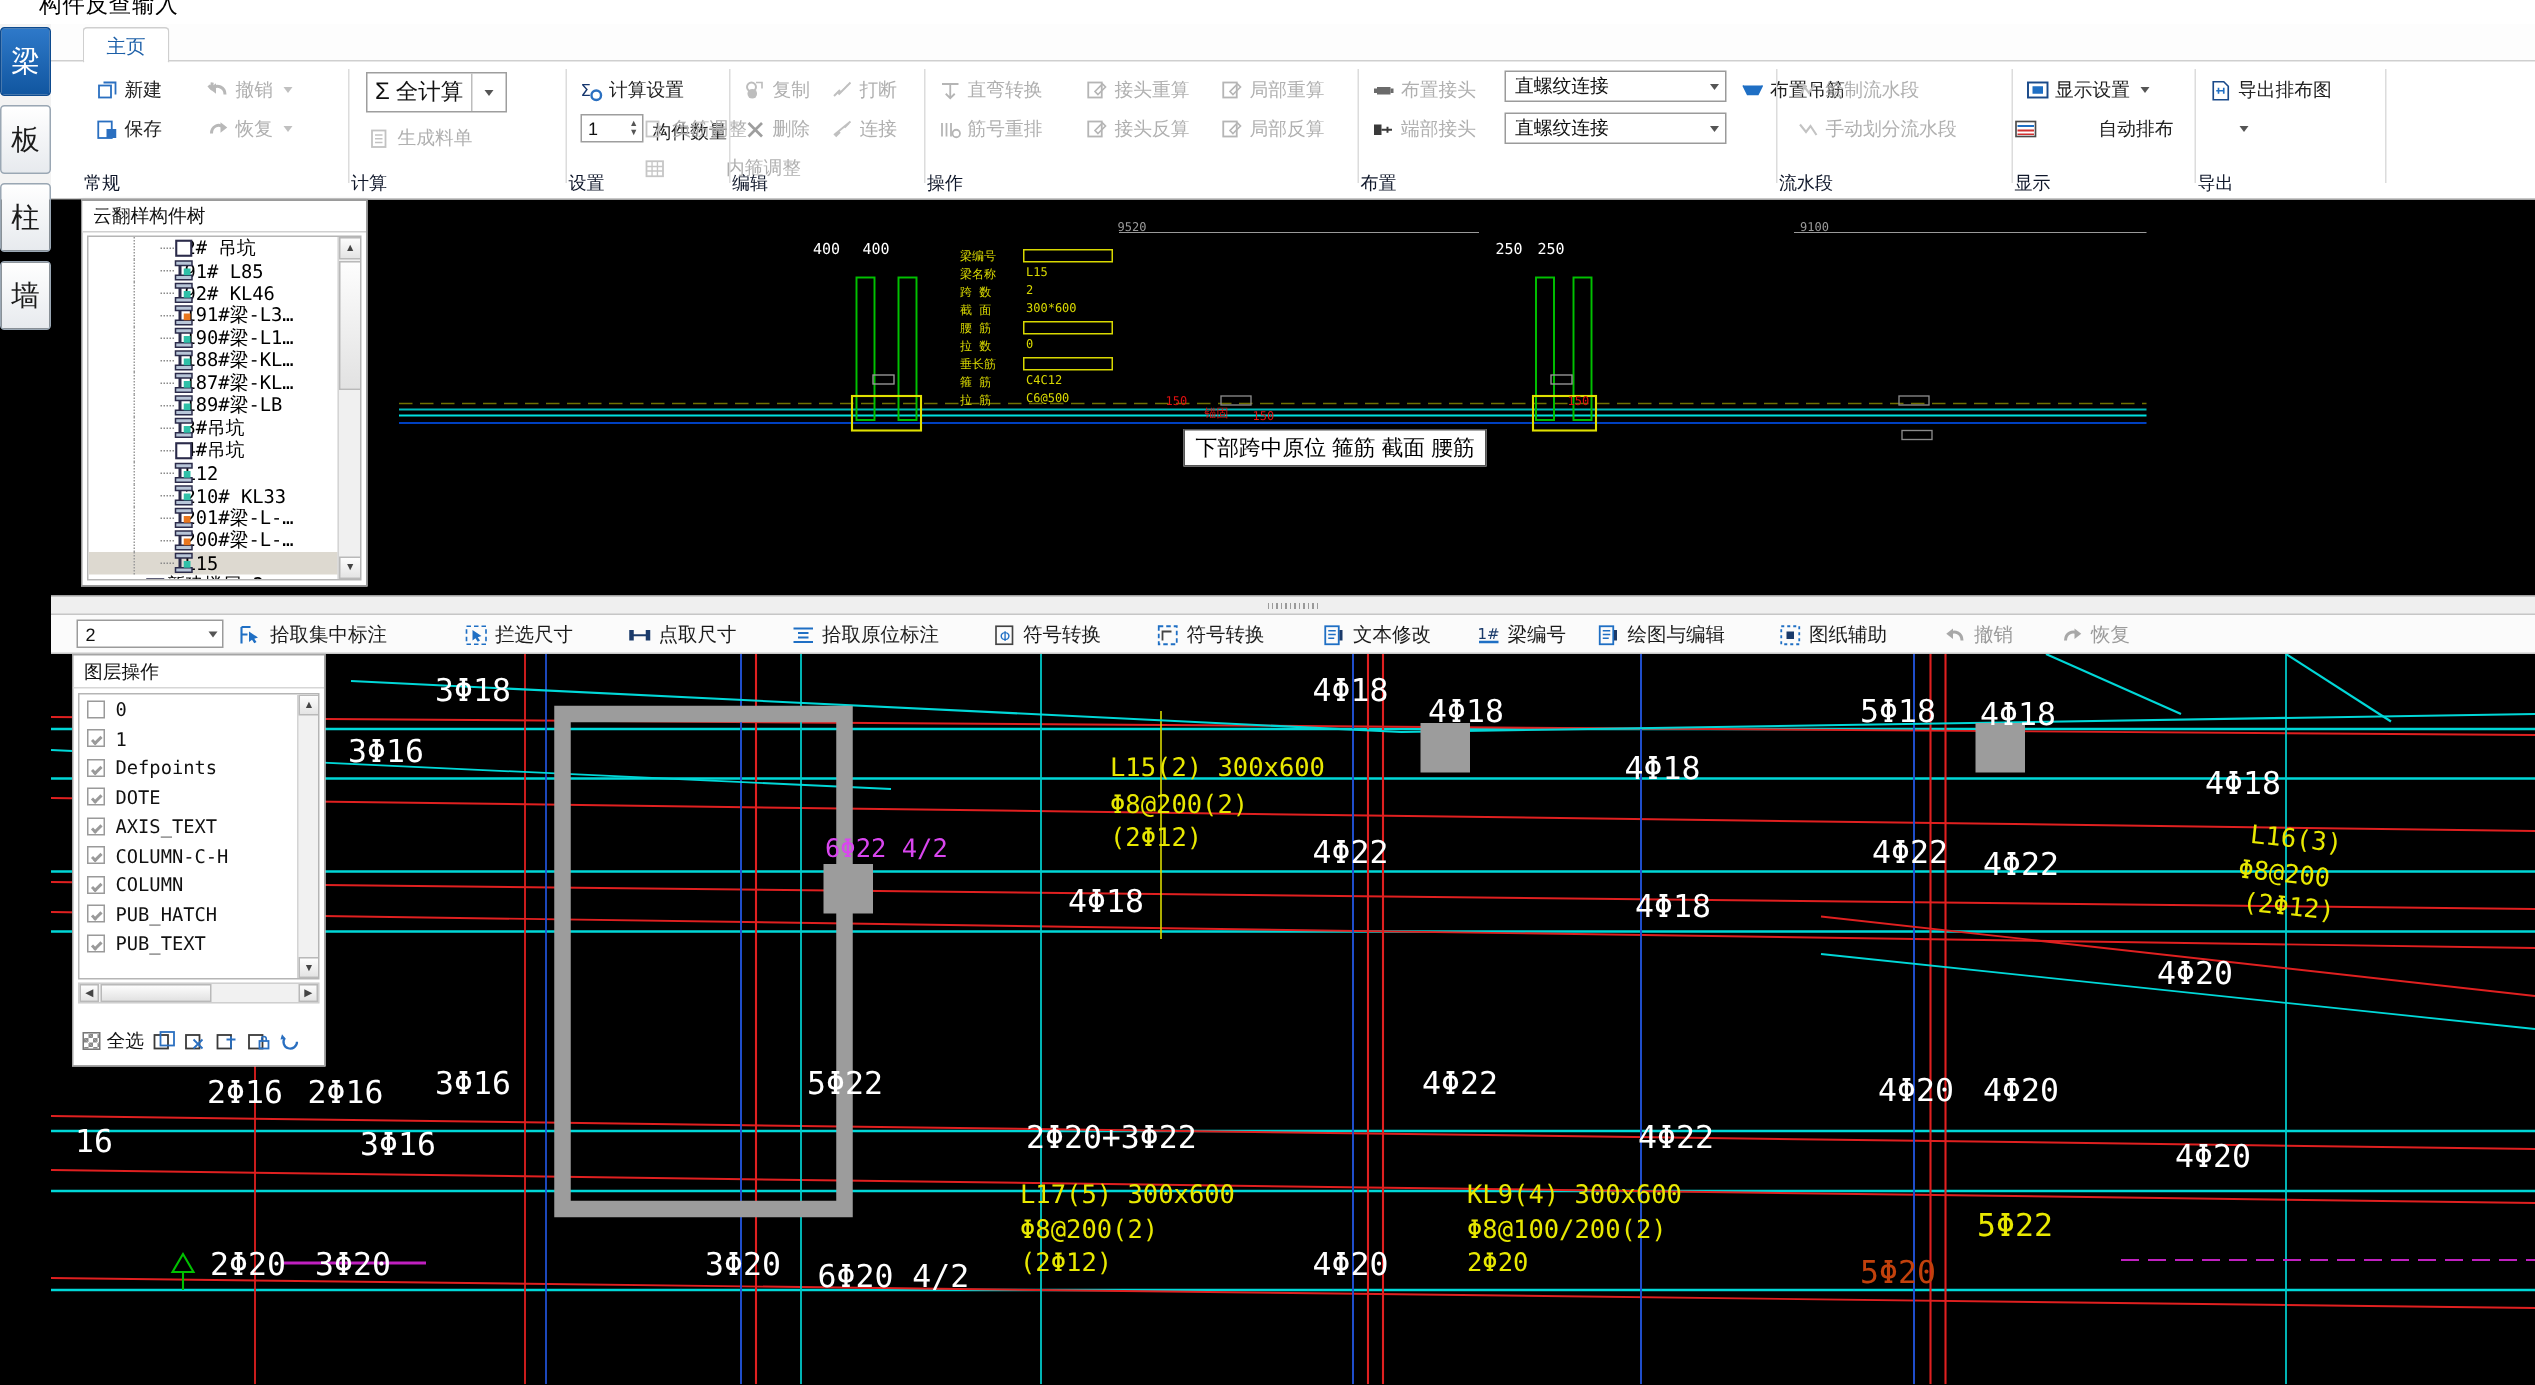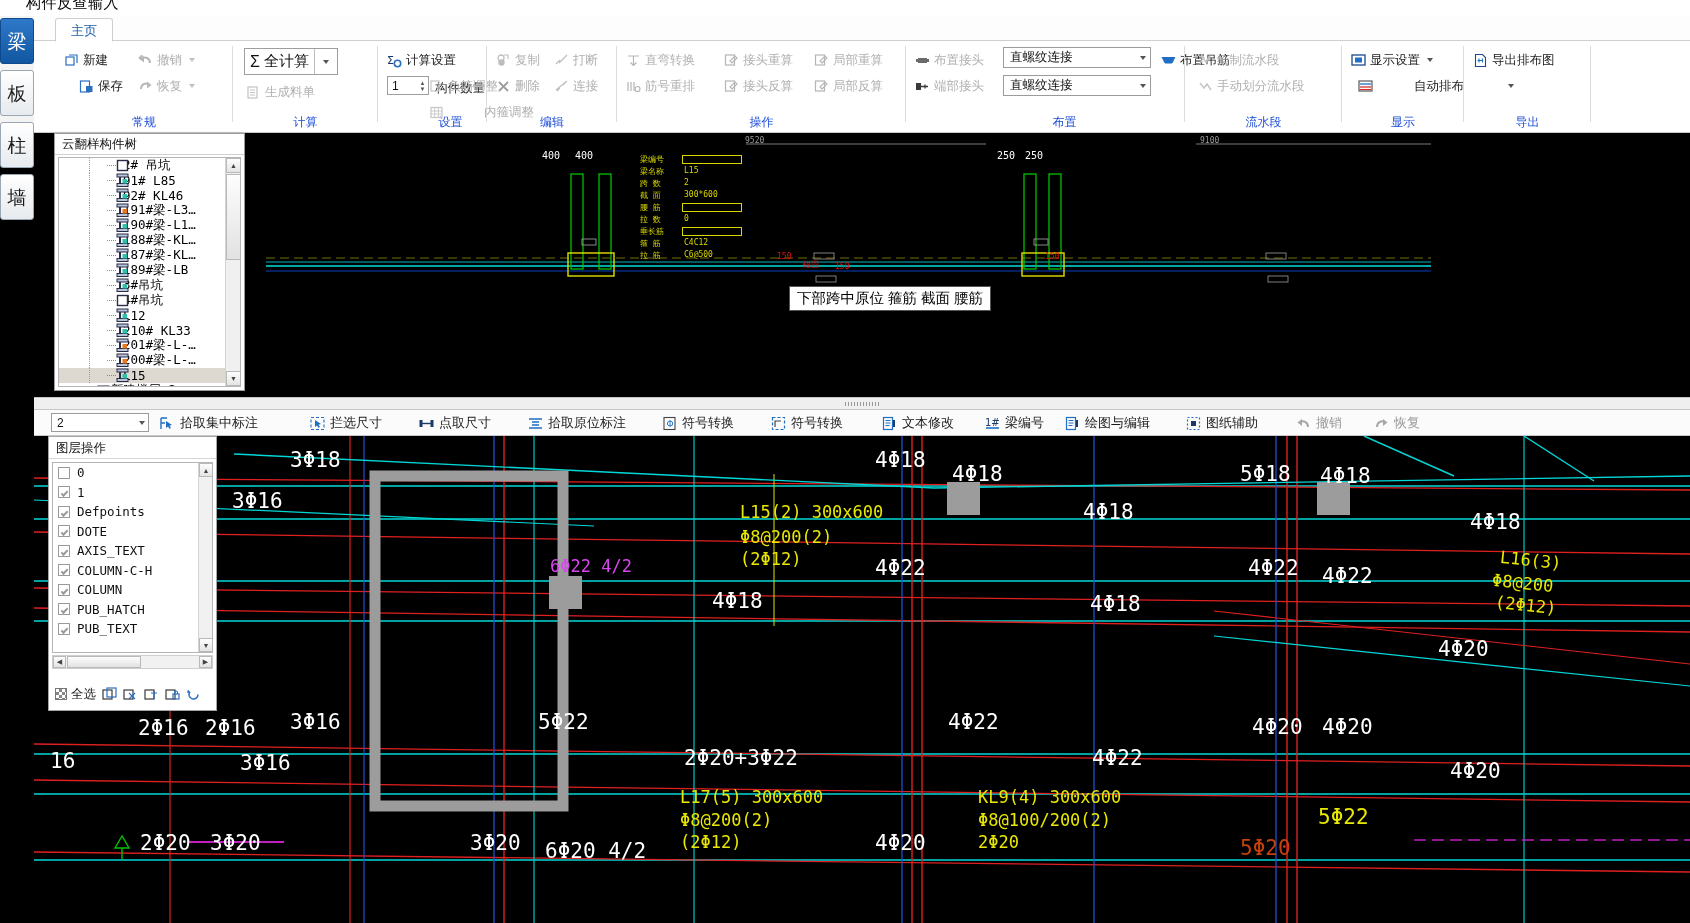--- a/index.html
+++ b/index.html
@@ -54,21 +54,21 @@
     padding: 0 14px; font-size: 13px; color: #1c5fa8; line-height: 24px;
     text-align: center; background: #fff;
     border: 1px solid #cfcfcf; border-bottom: 1px solid #fff;
     border-radius: 3px 3px 0 0;
   }
   .ribbon-body { position: absolute; left: 0; top: 26px; width: 100%; height: 91px; }
 
   .group { position: absolute; top: 0; height: 91px; }
   .group-title {
     position: absolute; bottom: 2px; left: 0; width: 100%;
-    text-align: center; font-size: 12px; color: #1d4ed8;
+    font-size: 12px; color: #0f172a;
   }
   .group-sep {
     position: absolute; top: 4px; width: 1px; height: 76px; background: #dcdcdc;
   }
 
   .item {
     position: absolute; display: flex; align-items: center; gap: 4px;
     font-size: 12.5px; color: #222; white-space: nowrap; height: 20px;
   }
   .item.dim { color: #b0b0b0; }
@@ -151,21 +151,21 @@
     border-top: 1px dotted #8a8a8a;
   }
   .tnode .vline {
     position: absolute; left: 30px; top: 0; bottom: 0; width: 0;
     border-left: 1px dotted #9a9a9a;
   }
   .nico { position: absolute; left: 57px; top: 0px; width: 13px; height: 15px; }
 
   
   .cad-top {
-    position: absolute; left: 245px; top: 136px; width: 1186px; height: 264px;
+    position: absolute; left: 245px; top: 147px; width: 1186px; height: 264px;
     background: #000; overflow: hidden; padding-left: 21px;
   }
   .cad-left-black {
     position: absolute; left: 34px; top: 133px; width: 211px; height: 264px;
     background: #000;
   }
   .cadtxt {
     position: absolute; font-family: "DejaVu Sans Mono", monospace;
     white-space: nowrap;
   }
@@ -304,21 +304,21 @@
       <div class="group" style="left:22px; width:176px;">
         <div class="item" style="left:8px; top:8px;">
           <span class="ico">
               <svg width="15" height="15" viewBox="0 0 15 15">
                 <rect x="2" y="4" width="8" height="8" fill="none" stroke="#2a6fc0" stroke-width="1.2"></rect>
                 <path d="M5 2h8v8" fill="none" stroke="#2a6fc0" stroke-width="1.2"></path>
               </svg>
             </span>
           <span>新建</span>
         </div>
-        <div class="item" style="left:23px; top:34px;">
+        <div class="item" style="left:8px; top:34px;">
           <span class="ico">
               <svg width="15" height="15" viewBox="0 0 15 15">
                 <rect x="1.5" y="2" width="9" height="11" fill="none" stroke="#2a6fc0" stroke-width="1.2"></rect>
                 <rect x="7" y="7" width="6.5" height="6" fill="#2a6fc0"></rect>
               </svg>
             </span>
           <span>保存</span>
         </div>
         <div class="item dim" style="left:82px; top:8px;">
           <span class="ico">
@@ -573,21 +573,21 @@
         <div class="item" style="left:8px; top:8px;">
           <span class="ico">
               <svg width="15" height="15" viewBox="0 0 15 15">
                 <rect x="1" y="2" width="13" height="10" fill="none" stroke="#1a4a8a" stroke-width="1.3"></rect>
                 <rect x="4" y="4.5" width="7" height="5" fill="#1f6fc4"></rect>
               </svg>
             </span>
           <span>显示设置</span>
           <span class="caret"></span>
         </div>
-        <div class="item" style="left:15px; top:34px;gap:41px;">
+        <div class="item" style="left:0; top:34px;gap:41px;">
           <span class="ico">
               <svg width="15" height="15" viewBox="0 0 15 15">
                 <rect x="1" y="2" width="13" height="10" fill="none" stroke="#4a4a4a" stroke-width="1.1"></rect>
                 <path d="M2 5h11" stroke="#1f6fc4" stroke-width="1.3"></path>
                 <path d="M2 8h11" stroke="#d03030" stroke-width="1.3"></path>
                 <path d="M2 10.5h11" stroke="#d03030" stroke-width="1.1"></path>
               </svg>
             </span>
           <span>自动排布</span>
           <span class="caret"></span>

